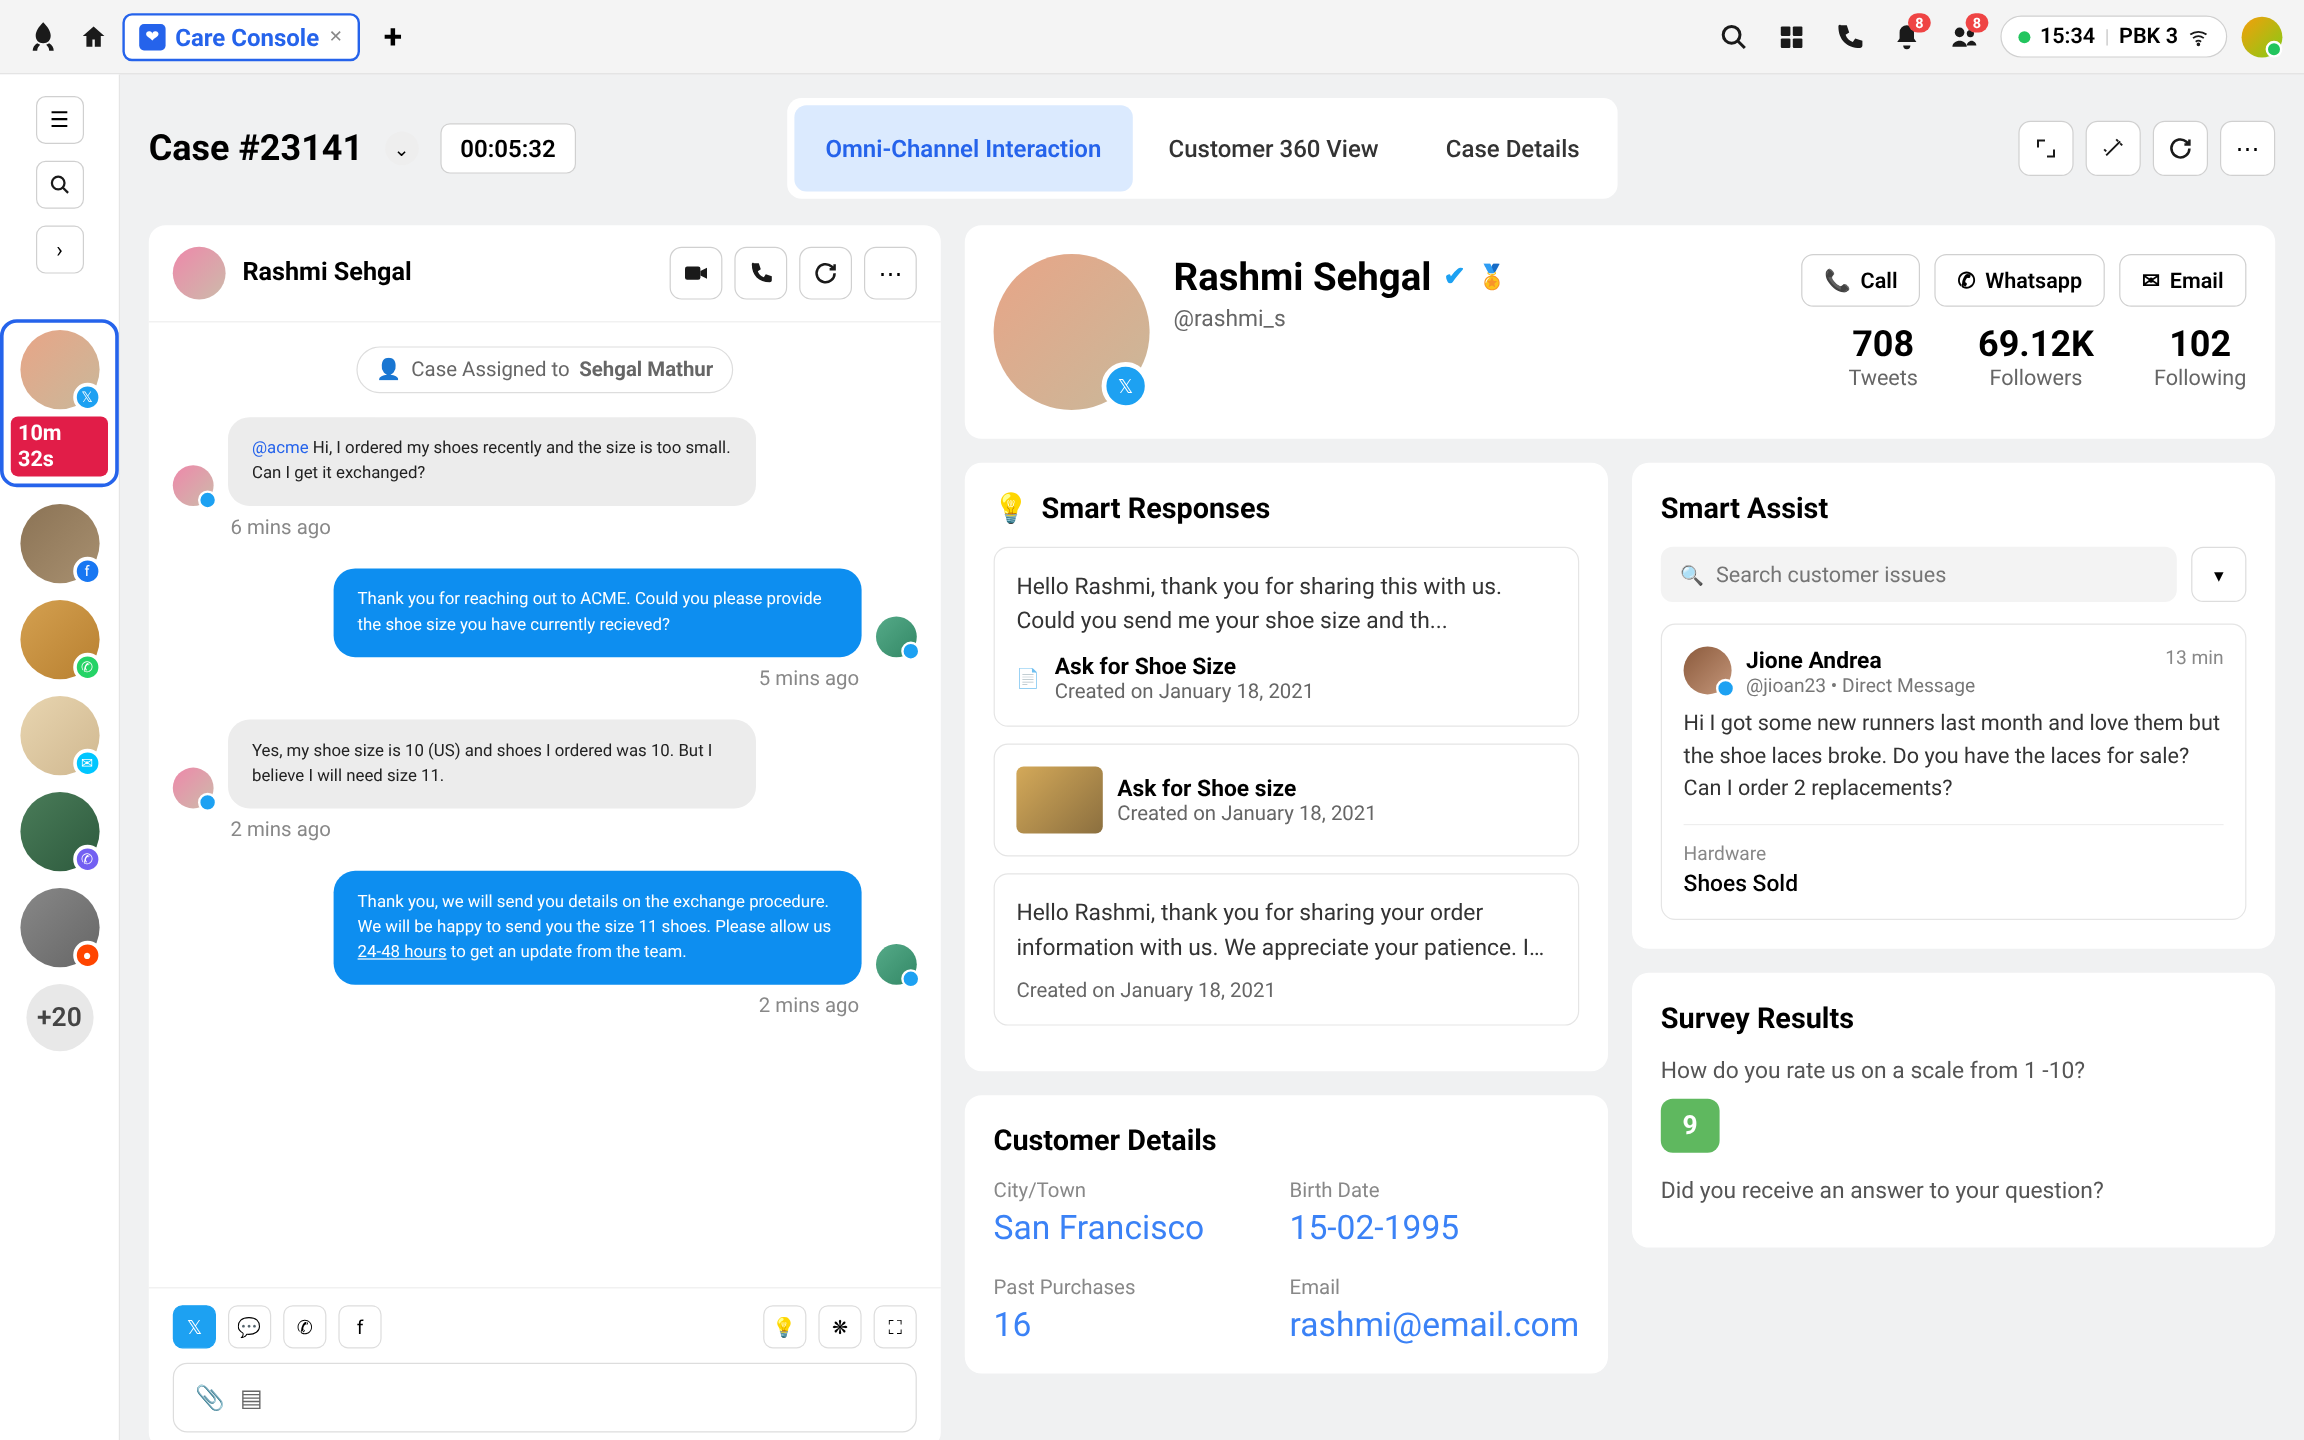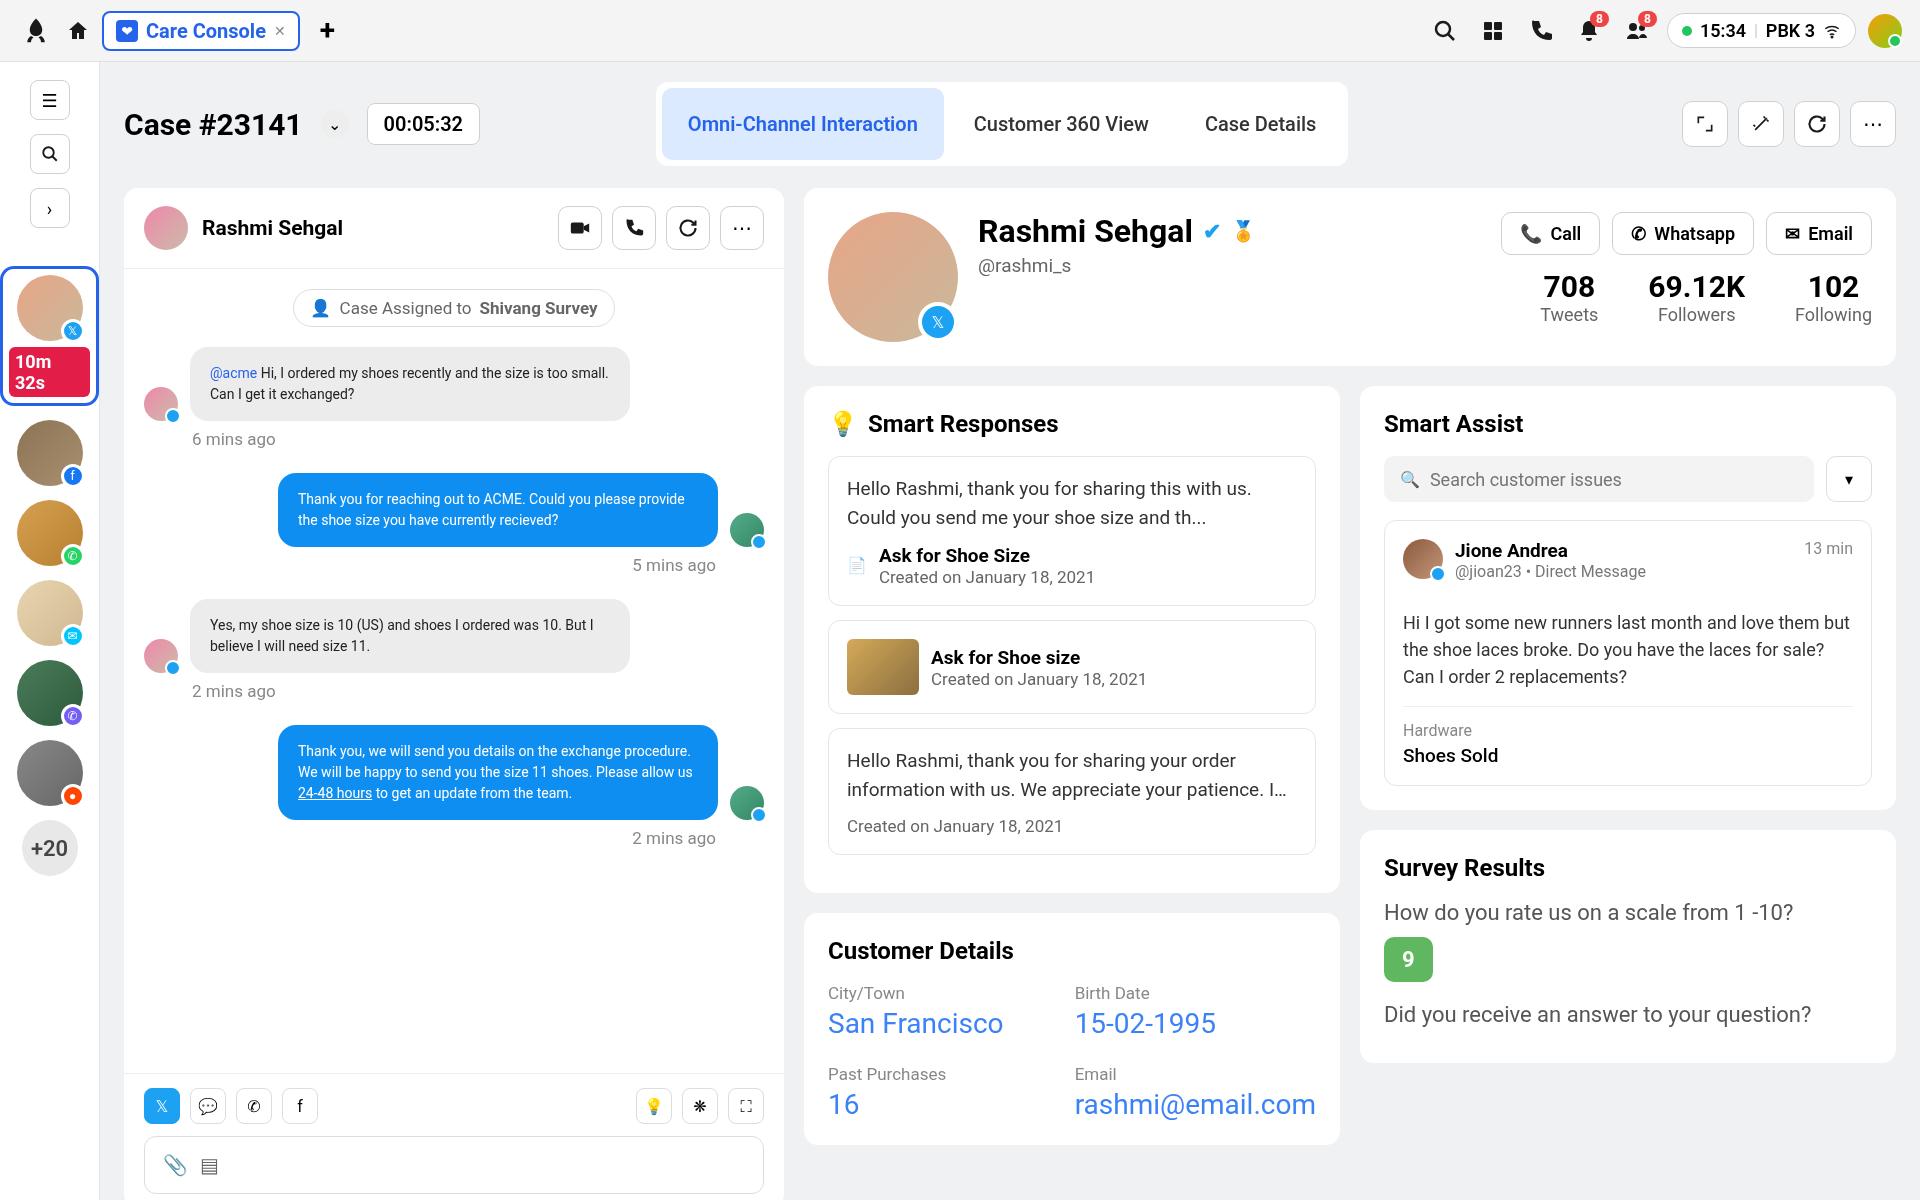--- a/index.html
+++ b/index.html
@@ -94,30 +94,30 @@
 .det-label{color:#888;font-size:17px;margin-bottom:4px}
 .det-val{font-size:28px;color:#3b82f6}
 .sa-search{display:flex;gap:12px;margin-bottom:18px}
 .sa-input{flex:1;background:#f3f3f3;border-radius:10px;padding:12px 16px;display:flex;align-items:center;gap:10px}
 .sa-input input{flex:1;border:none;background:transparent;outline:none;font-size:18px}
 .filter-btn{width:46px;height:46px;border:1px solid #ddd;border-radius:10px;display:flex;align-items:center;justify-content:center;cursor:pointer}
 .case-card{border:1px solid #e5e5e5;border-radius:12px;padding:18px}
 .case-ch{display:flex;justify-content:space-between;align-items:center;margin-bottom:14px}
 .case-id{font-size:21px;font-weight:700}
 .resolved{background:#86d993;color:#1a5f1a;padding:6px 14px;border-radius:8px;font-weight:600;font-size:17px}
-.case-user{display:flex;gap:12px;align-items:flex-start;margin-bottom:28px}
+.case-user{display:flex;gap:12px;align-items:flex-start;margin-bottom:9px}
 .cu-ava{width:40px;height:40px;border-radius:50%;background:linear-gradient(135deg,#8b5a3c,#c4967a);position:relative;flex-shrink:0}
 .cu-name{font-weight:700;font-size:19px}
 .cu-handle{color:#777;font-size:16px}
 .cu-time{color:#888;font-size:16px;margin-left:auto}
 .case-txt{font-size:18px;line-height:1.5;color:#333;margin-bottom:16px}
 .case-tags{border-top:1px solid #eee;padding-top:14px}
 .tag-l{color:#888;font-size:16px}
 .tag-v{font-size:19px;font-weight:500;margin-top:4px}
-.survey-q{color:#555;font-size:22px;margin-bottom:12px}
+.survey-q{color:#555;font-size:19px;margin-bottom:12px}
 .score{display:inline-block;background:#5fb85f;color:#fff;font-weight:700;font-size:22px;padding:10px 18px;border-radius:10px;margin-bottom:20px}
 svg{display:block}
 </style>
 </head>
 <body>
 
 <div class="topbar">
   <div class="logo">
     <svg width="30" height="30" viewBox="0 0 24 24">
         <path fill="#1a1a1a" d="M12 2C9 5 7 8 7 11c0 3 2 5 5 5s5-2 5-5c0-3-2-6-5-9zm-4 14c-2 1-3 3-3 5h3c0-2 1-3 2-4l-2-1zm8 0l-2 1c1 1 2 2 2 4h3c0-2-1-4-3-5z"></path>
@@ -273,21 +273,21 @@
                 </svg>
               </div>
             <div class="ctrl">⋯</div>
           </div>
         </div>
         <div class="chat-body">
           <div class="assigned">
               <div class="assigned-pill">
                 <span>👤</span>
                 <span>Case Assigned to </span>
-                <b>Shivang Survey</b>
+                <b>Sehgal Mathur</b>
               </div>
             </div>
 
           <div class="msg-row">
             <div class="msg-ava">
                 <span class="mb tw"></span>
               </div>
             <div class="bubble in"><span class="mention">@acme</span><span> Hi, I ordered my shoes recently and the size is too small. Can I get it exchanged?</span></div>
           </div>
           <div class="ts">6 mins ago</div>

